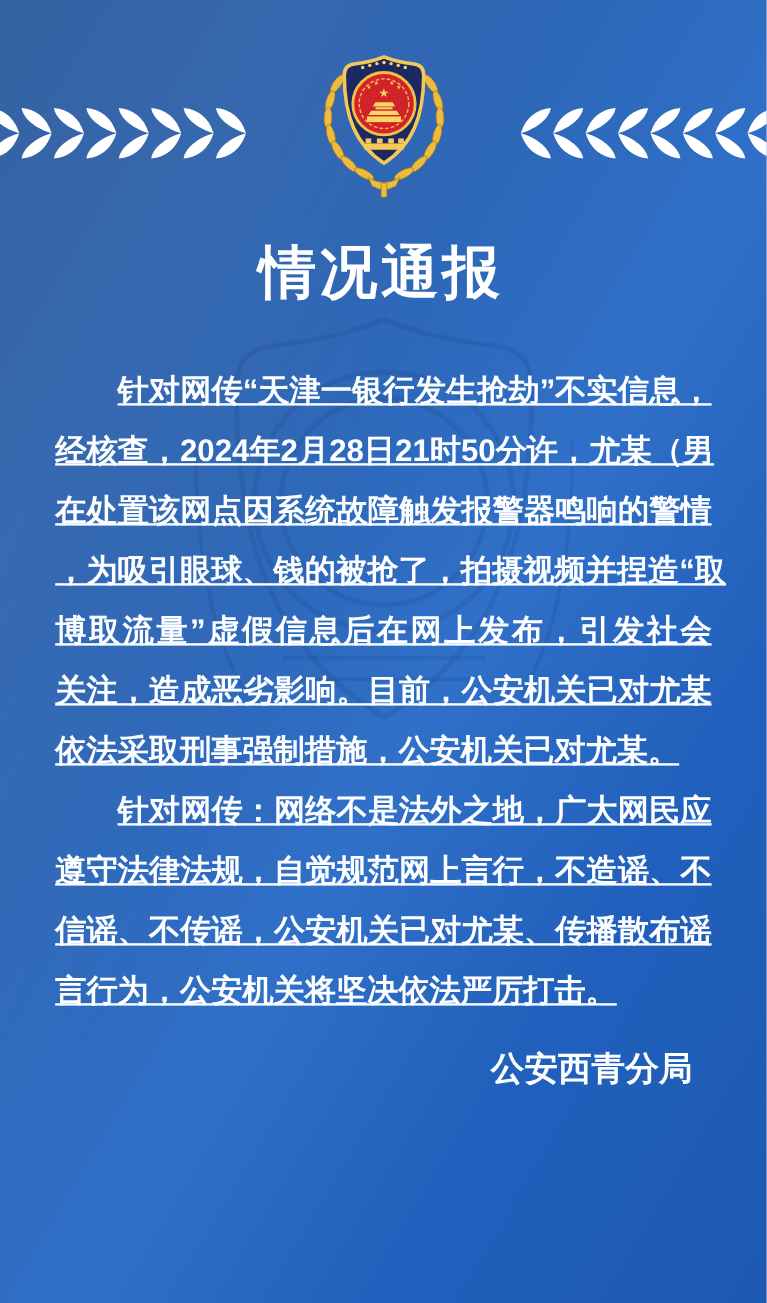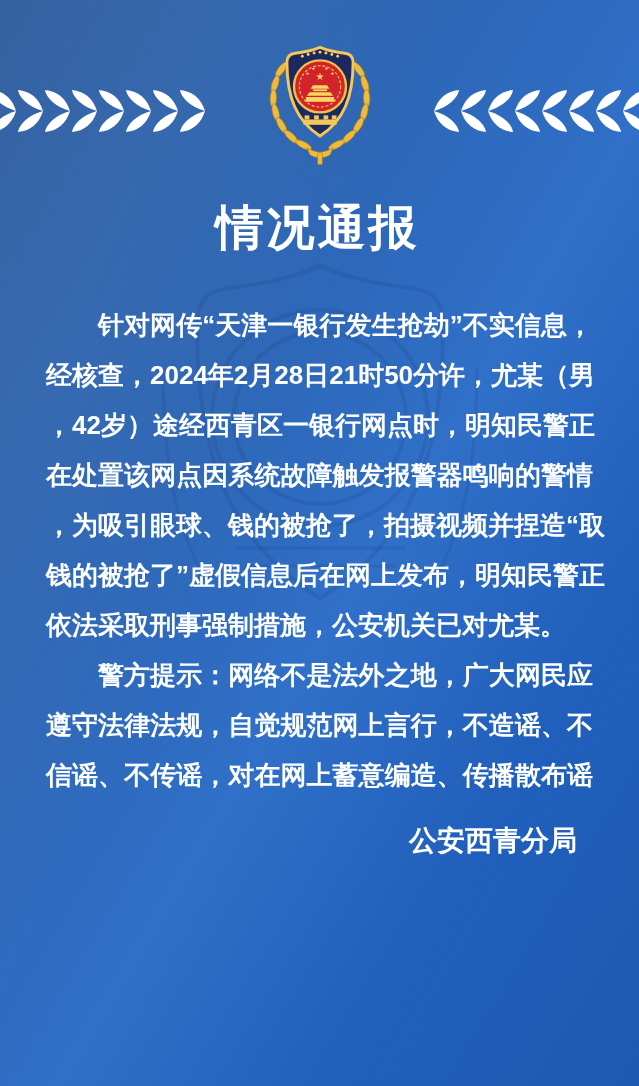--- a/index.html
+++ b/index.html
@@ -61,20 +61,21 @@
     font-weight: 700;
     color: #fdfeff;
   }
   .line {
     line-height: 50px;
     height: 50px;
     white-space: nowrap;
     text-align: justify;
     text-align-last: justify;
     overflow: visible;
+    text-decoration: underline;
   }
   .line.indent { text-indent: 2em; }
   .line.no-stretch { text-align-last: left; }
 
   
   .signature {
     position: relative;
     margin: 16px 62px 0 auto;
     width: fit-content;
     text-align: center;
@@ -193,30 +194,31 @@
       </svg>
     </span>
   </div>
 
   <h1 class="title">情况通报</h1>
 
   <div class="body-text">
     <div>
       <div class="line indent">针对网传“天津一银行发生抢劫”不实信息，</div>
       <div class="line">经核查，2024年2月28日21时50分许，尤某（男</div>
-      <div class="line">，42岁）途经西青区一银行网点时，明知民警正</div>
       <div class="line">在处置该网点因系统故障触发报警器鸣响的警情</div>
       <div class="line">，为吸引眼球、钱的被抢了，拍摄视频并捏造“取</div>
-      <div class="line">钱的被抢了”虚假信息后在网上发布，明知民警正</div>
+      <div class="line">博取流量”虚假信息后在网上发布，引发社会</div>
+      <div class="line">关注，造成恶劣影响。目前，公安机关已对尤某</div>
       <div class="line no-stretch">依法采取刑事强制措施，公安机关已对尤某。</div>
     </div>
     <div>
-      <div class="line indent">警方提示：网络不是法外之地，广大网民应</div>
+      <div class="line indent">针对网传：网络不是法外之地，广大网民应</div>
       <div class="line">遵守法律法规，自觉规范网上言行，不造谣、不</div>
-      <div class="line">信谣、不传谣，对在网上蓄意编造、传播散布谣</div>
+      <div class="line">信谣、不传谣，公安机关已对尤某、传播散布谣</div>
+      <div class="line no-stretch">言行为，公安机关将坚决依法严厉打击。</div>
     </div>
   </div>
 
   <div class="signature">
     <div>公安西青分局</div>
   </div>
 
 </div>
 
 </body></html>

